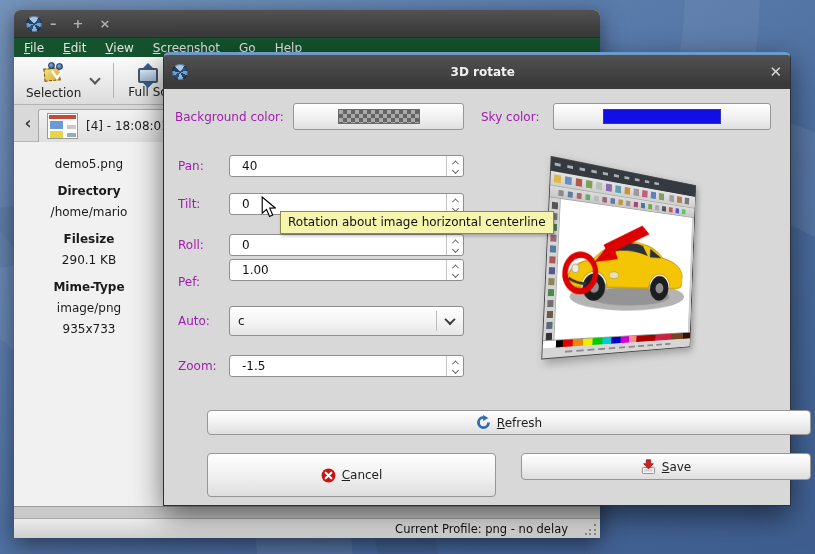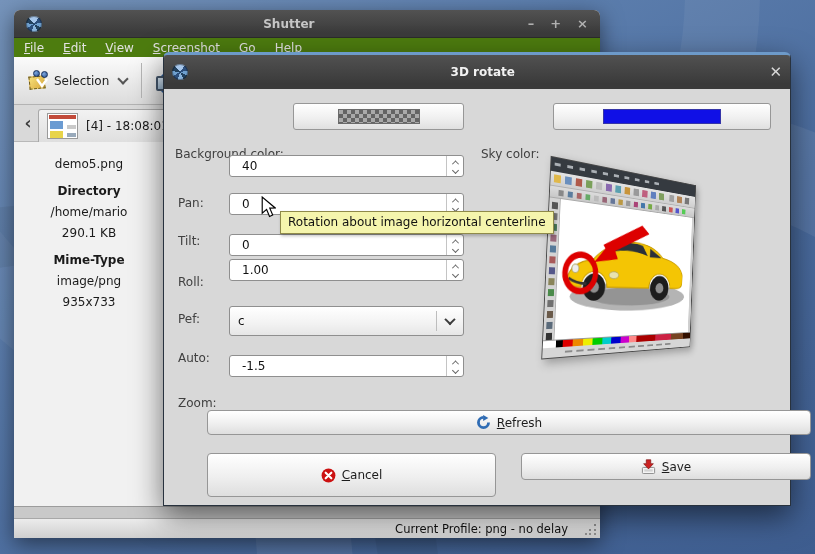--- a/index.html
+++ b/index.html
@@ -21,27 +21,27 @@
     background:#e8e8e8; z-index:1; }
   .titlebar { height:28px; border-radius:6px 6px 0 0;
     background:linear-gradient(#525252,#3b3b3b 85%); display:flex; align-items:center;
     padding:0 12px; border-bottom:1px solid #2c2c2c; }
   .titlebar .wtitle { flex:1; text-align:center; color:#c6c6c6; font-weight:bold; font-size:12px; }
   .winctl { display:flex; gap:16px; color:#b0b0b0; font-weight:bold; font-size:13px; }
   .winctl span { cursor:default; line-height:28px; }
   .logo { width:16px; height:16px; border-radius:50%;
     background:conic-gradient(#a6c6ea 0 36deg,#2c4f7c 36deg 80deg,#6fa0cf 80deg 118deg,#23425f 118deg 152deg,#8ab4dd 152deg 196deg,#2c4f7c 196deg 240deg,#6fa0cf 240deg 276deg,#23425f 276deg 318deg,#a6c6ea 318deg 360deg);
     box-shadow:inset 0 0 0 1px rgba(0,0,0,.35); flex:0 0 auto; margin-right:8px; }
-  .menubar { height:19px; background:#4d7c0f; display:flex; gap:19px; padding:0 10px; align-items:center; }
+  .menubar { height:19px; background:#14532d; display:flex; gap:19px; padding:0 10px; align-items:center; }
   .menubar .mi { color:#e2e2e2; font-size:12px; cursor:default; }
   .mn { text-decoration:underline; }
 
   .toolbar { height:48px; background:linear-gradient(#fbfbfb,#dcdcdc); border-bottom:1px solid #b3b3b3;
     display:flex; align-items:stretch; padding:2px 4px; }
-  .tbtn { display:flex; flex-direction:row; align-items:center; justify-content:center;
+  .tbtn { display:flex; flex-direction:column; align-items:center; justify-content:center;
     padding:2px 8px; border-radius:3px; gap:2px; }
   .tbtn .tlabel { font-size:12px; color:#222; white-space:nowrap; }
   .tb-chev { align-self:center; width:8px; height:8px; border-right:2px solid #555; border-bottom:2px solid #555;
     transform:rotate(45deg); margin:0 8px 4px 2px; }
   .tb-sep { width:1px; background:#b5b5b5; margin:4px 6px; }
 
   .sel-icon { position:relative; width:26px; height:22px; }
   .sel-icon .paper { position:absolute; left:3px; top:6px; width:16px; height:13px;
     background:linear-gradient(135deg,#f6e07a,#d9a83b); border:1px dashed #6d5d22; transform:rotate(-6deg); }
   .sel-icon .d1,.sel-icon .d2 { position:absolute; width:7px; height:7px; border-radius:50%;
@@ -89,21 +89,21 @@
 
   
   #dialog { position:absolute; left:163px; top:52px; width:628px; height:454px; z-index:2;
     background:#d8d8d8; border:1px solid #28323e; border-top:3px solid #6d9ac9;
     border-radius:6px 6px 0 0; box-shadow:0 10px 30px rgba(0,0,0,.55); }
   .dlg-titlebar { height:34px; background:linear-gradient(#515151,#3a3a3a 85%); border-radius:3px 3px 0 0;
     display:flex; align-items:center; padding:0 8px; }
   .dlg-titlebar .dtitle { flex:1; text-align:center; color:#f2f2f2; font-weight:bold; font-size:12px; }
   .dlg-close { color:#d8d8d8; font-weight:bold; font-size:15px; line-height:26px; cursor:default; }
 
-  .dlg-label { position:absolute; font-size:12px; color:#404040;margin-top:37px; }
+  .dlg-label { position:absolute; font-size:12px; color:#a21caf; }
 
   .gbtn { position:absolute; background:linear-gradient(#ffffff,#f0f0f0 55%,#e0e0e0);
     border:1px solid #979797; border-radius:3px; display:flex; align-items:center; justify-content:center; }
   .swatch { width:82px; height:15px; border:1px solid #6a6a6a; }
   .checker { background-image:
       linear-gradient(45deg,#646464 25%,transparent 25%,transparent 75%,#646464 75%),
       linear-gradient(45deg,#646464 25%,#a9a9a9 25%,#a9a9a9 75%,#646464 75%);
     background-size:8px 8px; background-position:0 0,4px 4px; }
   .sky-swatch { width:118px; height:15px; border:1px solid #3535a8; background:#1010e6; }
 
@@ -174,21 +174,20 @@
 <body>
 
 <div id="desktop">
   <div class="arc arc1"></div>
   <div class="arc arc2"></div>
   <div class="arc arc3"></div>
 
   <div id="mainwin">
     <div class="titlebar">
       <span class="logo"></span>
-      <span class="wtitle">Shutter</span>
       <span class="winctl">
         <span>–</span>
         <span>+</span>
         <span>×</span>
       </span>
     </div>
 
     <div class="menubar">
       <span class="mi"><span class="mn">F</span><span>ile</span></span>
       <span class="mi"><span class="mn">E</span><span>dit</span></span>
@@ -224,20 +223,21 @@
         <span class="thumb"></span>
         <span class="tab-label">[4] - 18:08:01</span>
       </div>
     </div>
 
     <div class="sidebar">
       <div class="infopane">
         <div class="ivalue">demo5.png</div>
         <div class="ilabel">Directory</div>
         <div class="ivalue">/home/mario</div>
+        <div class="ilabel">Filesize</div>
         <div class="ivalue">290.1 KB</div>
         <div class="ilabel">Mime-Type</div>
         <div class="ivalue">image/png</div>
         <div class="ivalue">935x733</div>
       </div>
     </div>
 
     <div class="bottomstrip"></div>
     <div class="statusbar">
       <span>Current Profile: png - no delay</span>

